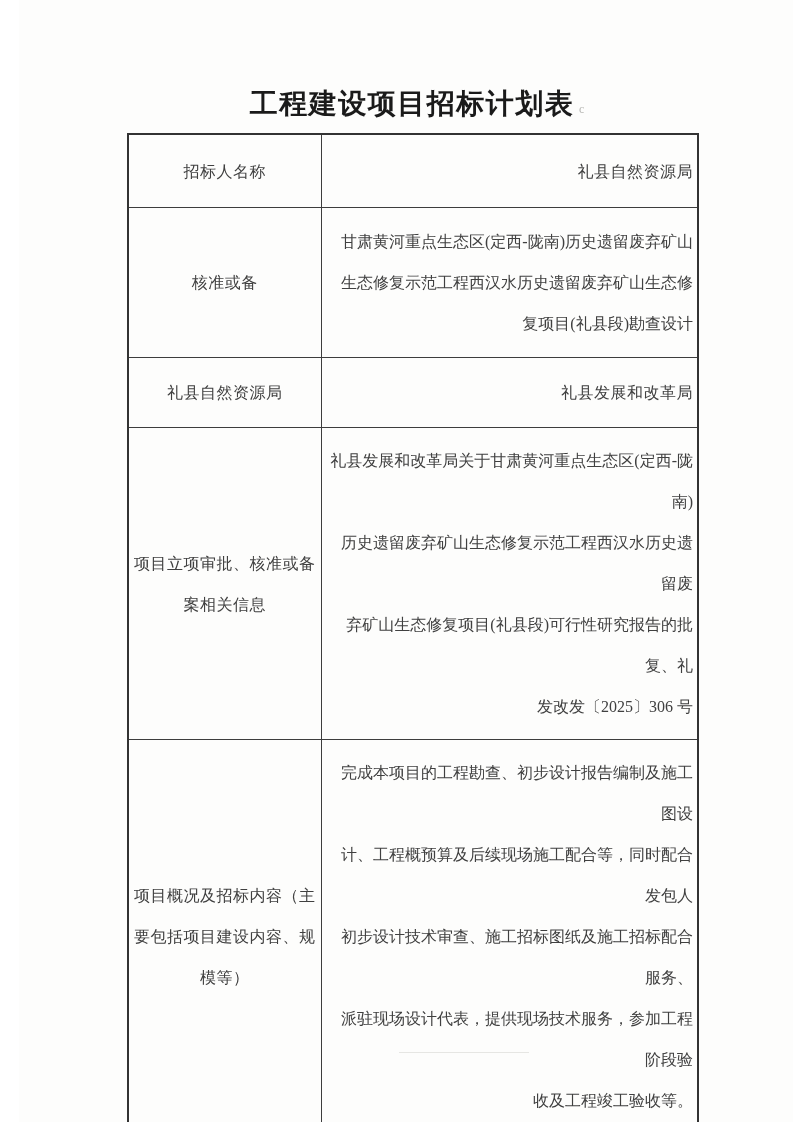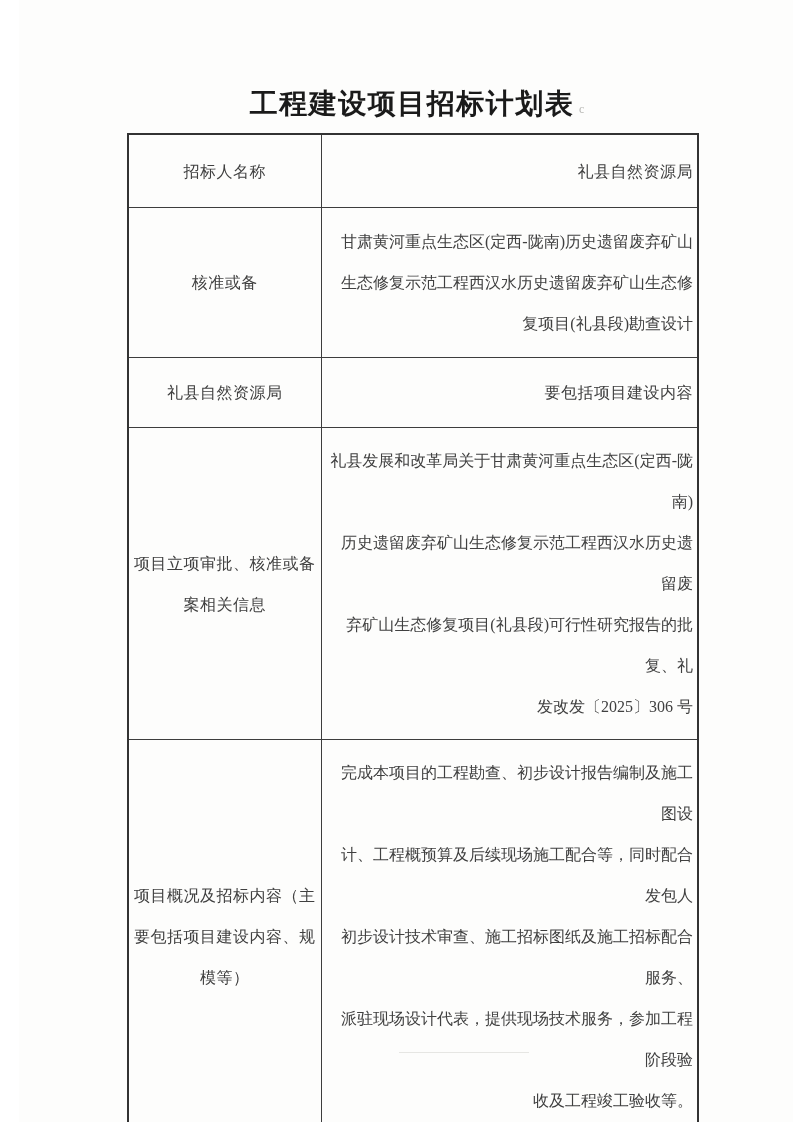--- a/index.html
+++ b/index.html
@@ -124,21 +124,21 @@
           <span class="cell-text dense">甘肃黄河重点生态区(定西-陇南)历史遗留废弃矿山
 生态修复示范工程西汉水历史遗留废弃矿山生态修
 复项目(礼县段)勘查设计</span>
         </td>
       </tr>
       <tr class="r3">
         <td class="label-cell">
           <span class="cell-text">礼县自然资源局</span>
         </td>
         <td class="value-cell">
-          <span class="cell-text">要包括项目建设内容</span>
+          <span class="cell-text">礼县发展和改革局</span>
         </td>
       </tr>
       <tr class="r4">
         <td class="label-cell">
           <span class="cell-text">项目立项审批、核准或备
 案相关信息</span>
         </td>
         <td class="value-cell">
           <span class="cell-text dense">礼县发展和改革局关于甘肃黄河重点生态区(定西-陇南)
 历史遗留废弃矿山生态修复示范工程西汉水历史遗留废

